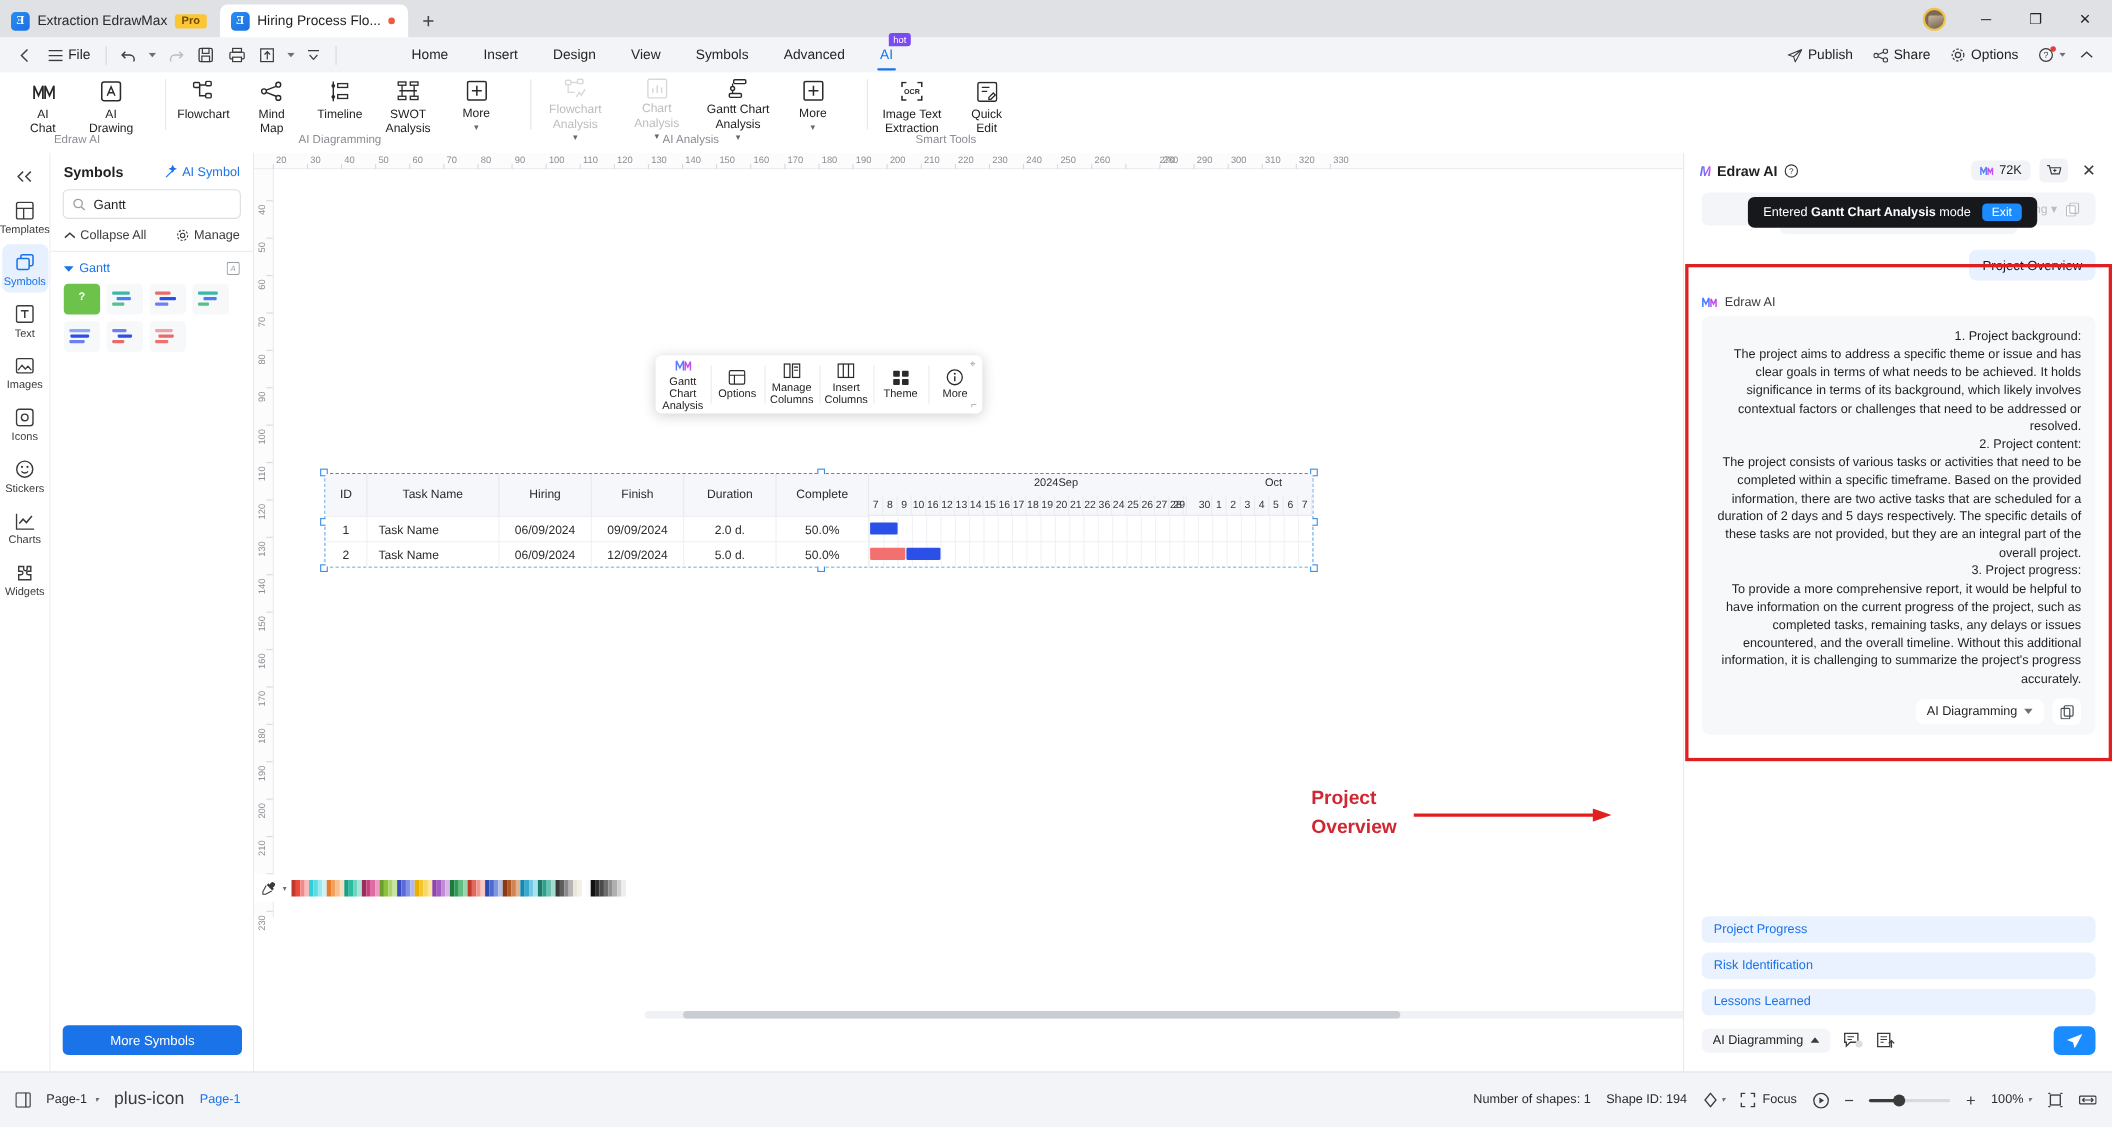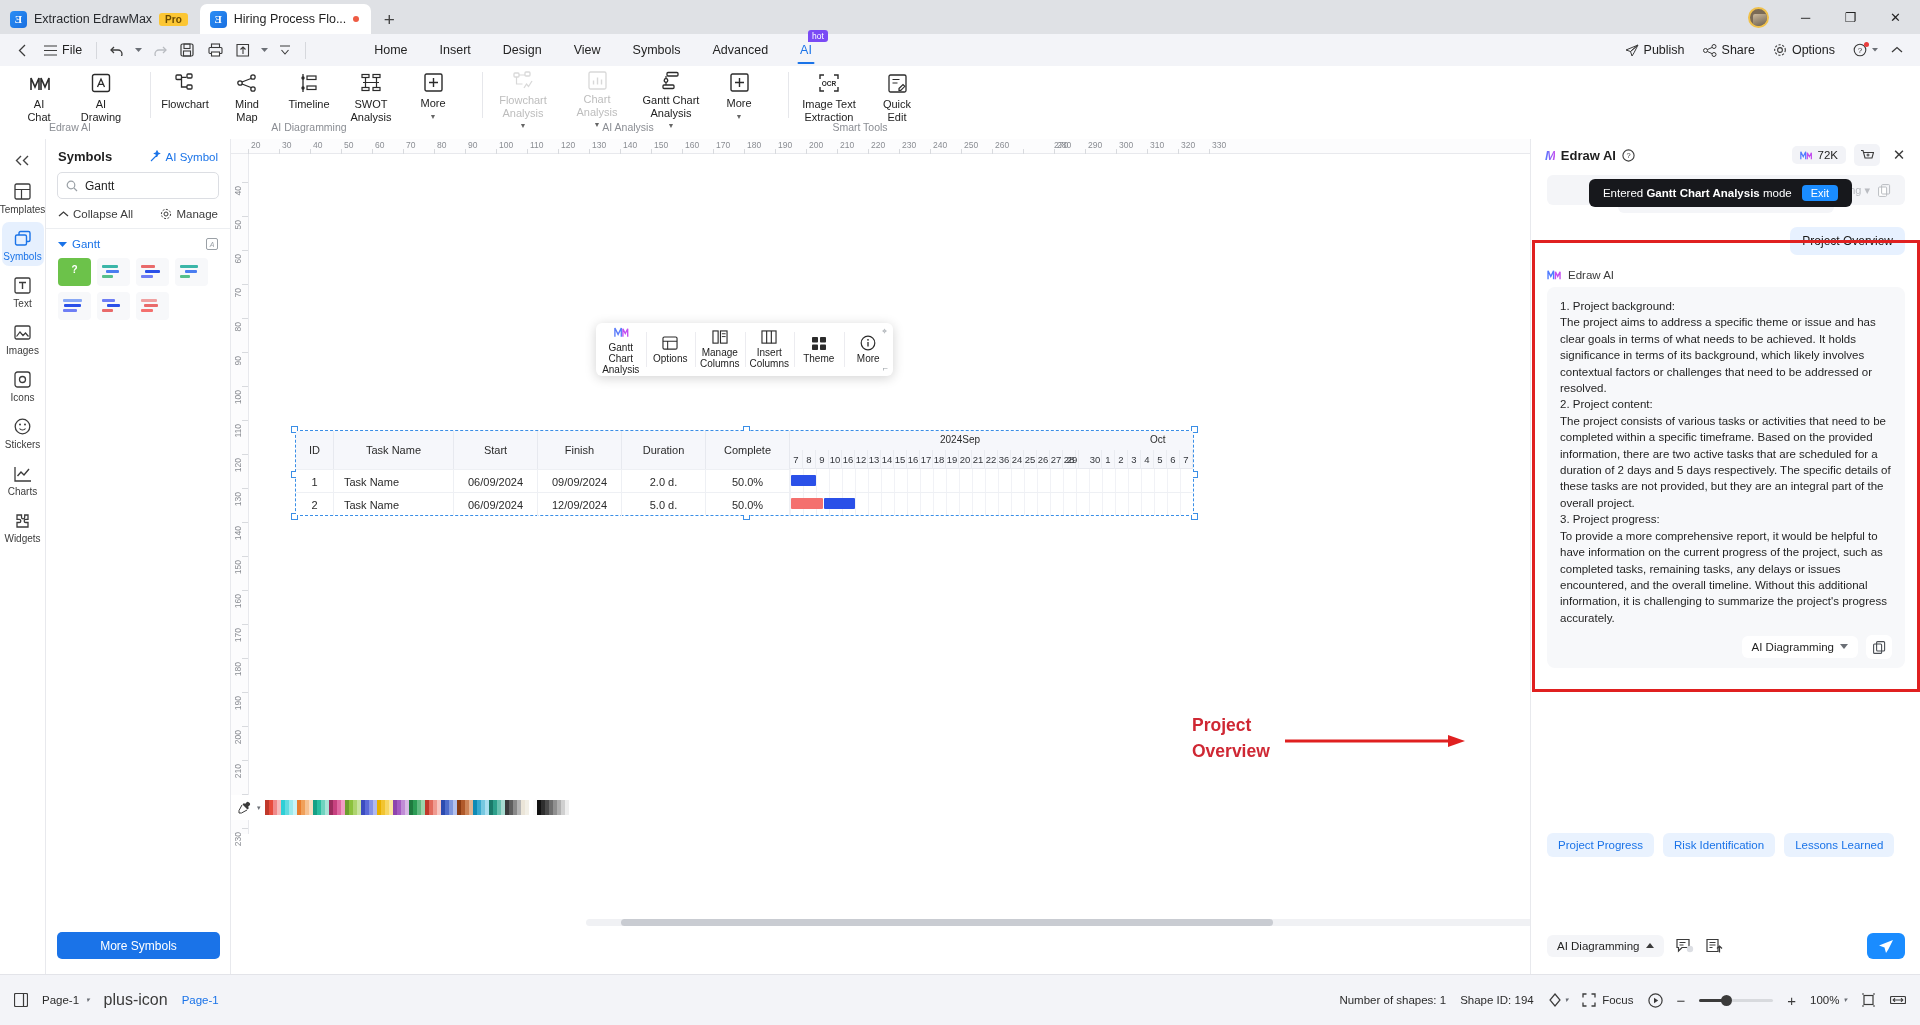--- a/index.html
+++ b/index.html
@@ -283,27 +283,27 @@
                justify-content: flex-end; gap: 8px; padding-right: 14px; font-size: 11px; color:#b9bcc1; }
 
   .redbox { position: absolute; left: 1532px; top: 240px; width: 388px; height: 452px;
             border: 3px solid #e02020; pointer-events: none; z-index: 8; }
 
   .usr-bubble {
     margin: 14px 16px 0 auto; width: fit-content; background: #e7f1ff; color: #1a1a1a;
     border-radius: 7px; padding: 7px 12px; font-size: 12px;
   }
   .bot-name { display: flex; align-items: center; gap: 6px; margin: 14px 0 6px 16px; font-size: 11.5px; color: #3b3b3b; }
-  .bot-card { margin: 0 16px; background: #f7f8fa; border-radius: 8px; padding: 11px 13px 9px; }
+  .bot-card { margin: 0 16px; background: #f7f8fa; border-radius: 8px; padding: 11px 13px 9px; text-align: right; }
   .bot-text { font-size: 11.5px; line-height: 16.4px; color: #1f1f1f; white-space: pre-line; }
   .bot-foot { display: flex; align-items: center; justify-content: flex-end; gap: 8px; margin-top: 9px; }
   .chip-sel { background: #fff; border-radius: 6px; font-size: 11.5px; padding: 5px 10px; display:flex; align-items:center; gap:6px; color:#1f1f1f; }
   .chip-copy { width: 26px; height: 24px; background:#fff; border-radius:6px; display:flex; align-items:center; justify-content:center; }
 
-  .ai-sugg { position: absolute; left: 0; top: 694px; width: 390px; display: flex; gap: 9px; padding: 0 16px; }
+  .ai-sugg { position: absolute; left: 0; top: 694px; width: 390px; display: flex; gap: 9px; padding: 0 16px; flex-direction: column; }
   .sugg { background: #e9f2fe; color: #1a73e8; font-size: 11.5px; padding: 6px 11px; border-radius: 6px; }
   .ai-input { position: absolute; left: 16px; top: 727px; width: 358px; height: 58px;
               background: #f4f5f8; border-radius: 8px; padding: 10px 12px;
               font-size: 11.5px; color: #9aa0a6; line-height: 16px; }
   .ai-toolrow { position: absolute; left: 16px; top: 793px; width: 358px; height: 28px; display:flex; align-items:center; gap: 12px; }
   .ai-model { background: #f4f5f8; border-radius: 6px; padding: 5px 10px; font-size: 11.5px; display:flex; align-items:center; gap: 7px; }
   .ai-send { margin-left: auto; width: 38px; height: 26px; background: #1a8cff; border-radius: 6px; display:flex; align-items:center; justify-content:center; }
 
   
   .statusbar {
@@ -1007,21 +1007,21 @@
         <div class="ghandle" style="left:896px;top:41px"></div>
         <div class="ghandle" style="left:-4px;top:83px"></div>
         <div class="ghandle" style="left:448px;top:83px"></div>
         <div class="ghandle" style="left:896px;top:83px"></div>
 
         <div class="gantt">
           <div class="g-left">
             <div class="g-hdr">
               <div class="gc c-id">ID</div>
               <div class="gc c-name">Task Name</div>
-              <div class="gc c-start">Start</div>
+              <div class="gc c-start">Hiring</div>
               <div class="gc c-finish">Finish</div>
               <div class="gc c-dur">Duration</div>
               <div class="gc c-comp">Complete</div>
             </div>
             <div class="g-row">
               <div class="gc c-id">1</div>
               <div class="gc c-name l">Task Name</div>
               <div class="gc c-start">06/09/2024</div>
               <div class="gc c-finish">09/09/2024</div>
               <div class="gc c-dur">2.0 d.</div>

